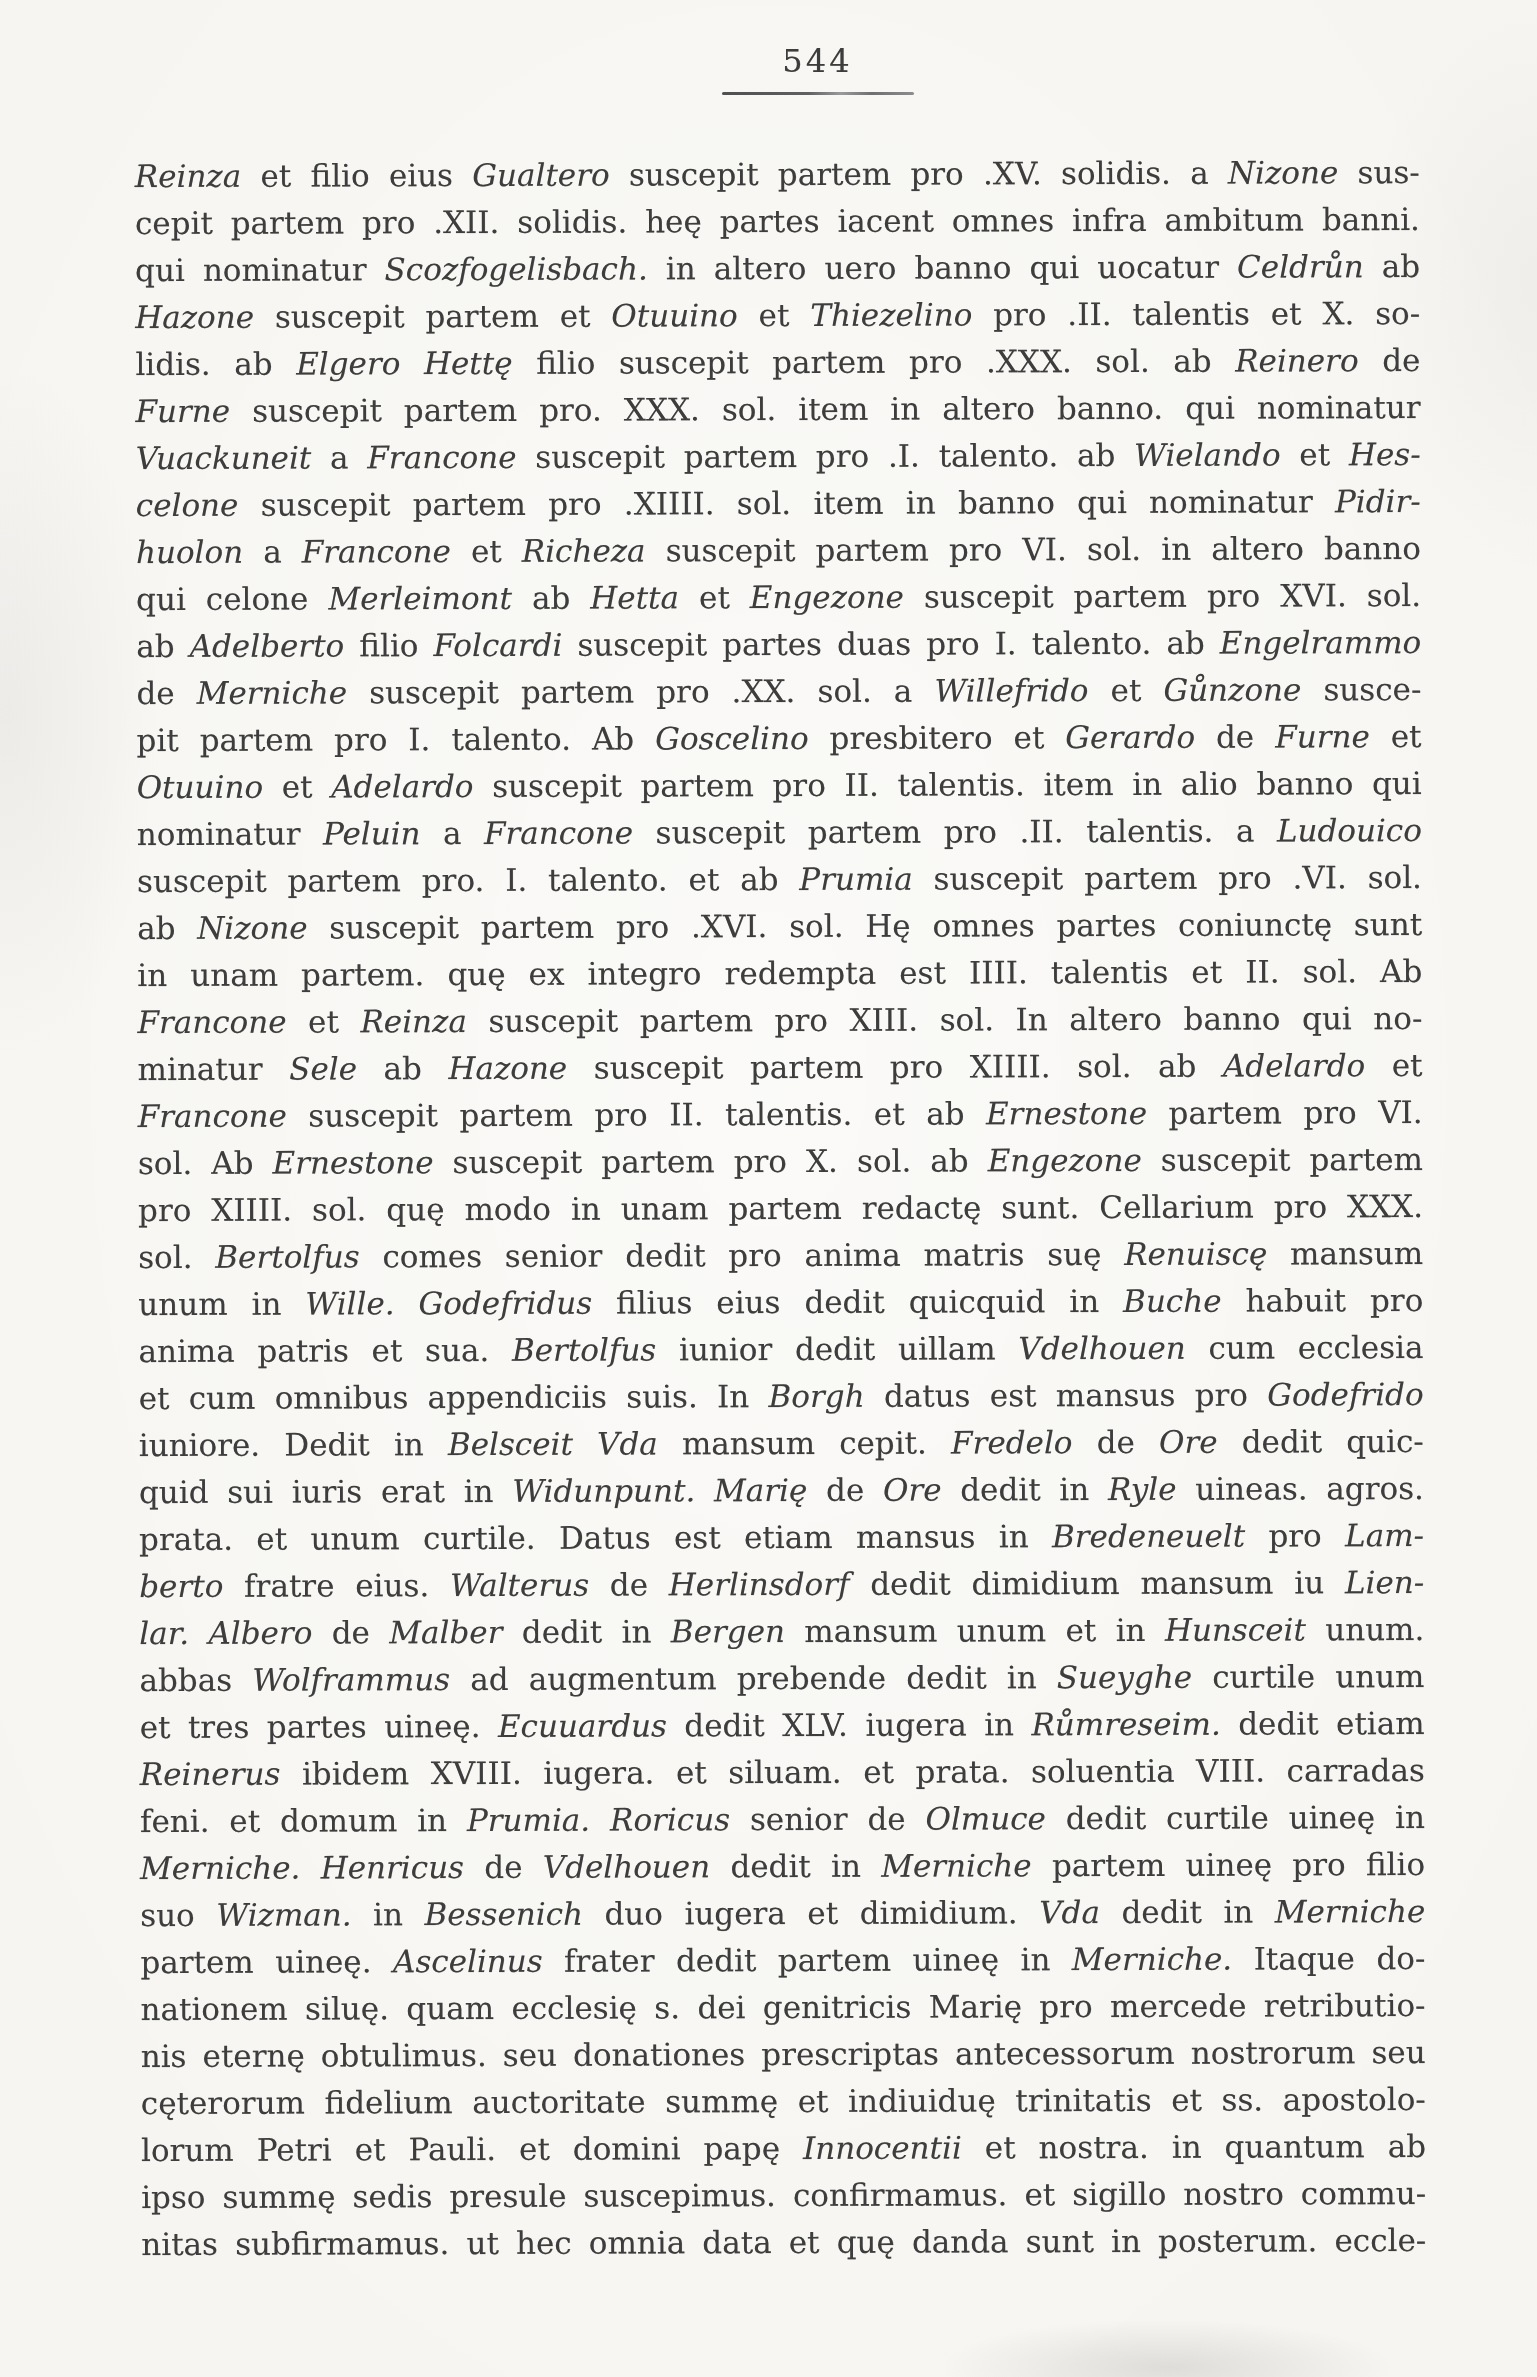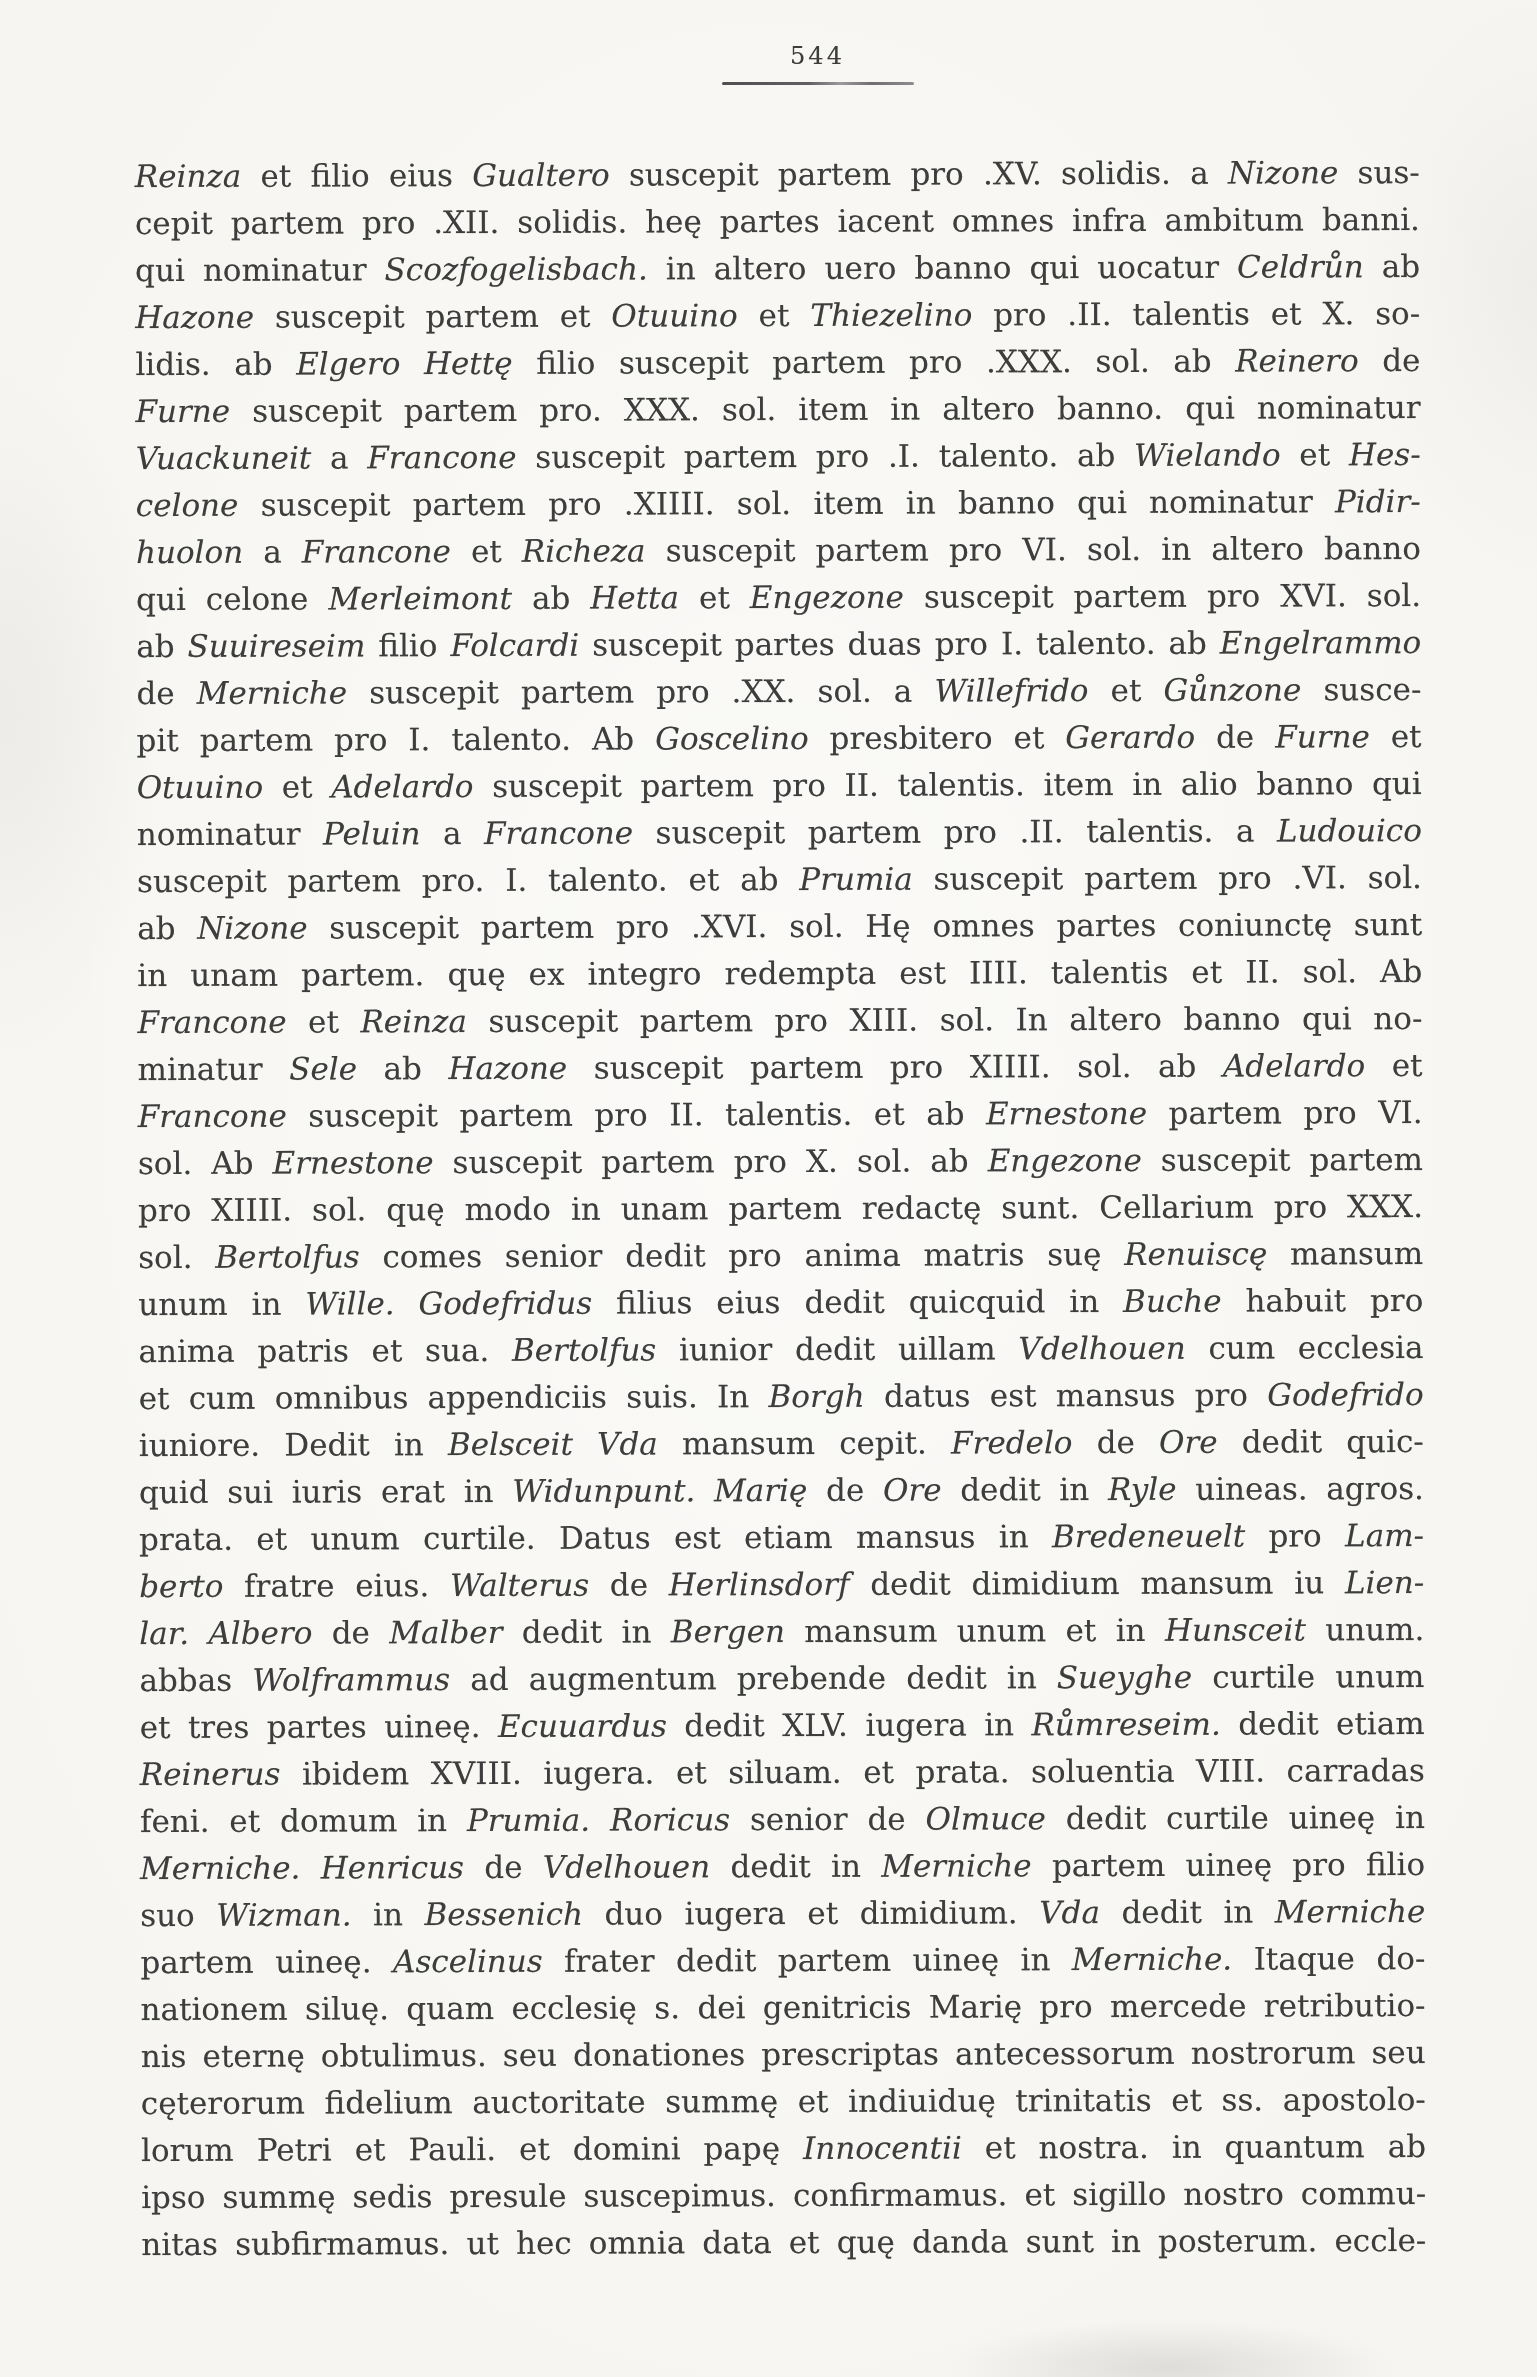--- a/index.html
+++ b/index.html
@@ -18,21 +18,21 @@
     font-family:"DejaVu Serif","Liberation Serif",serif;
     color:var(--ink,#3d3d3d);
   }
   .page-header{
     position:absolute;
     left:138px;top:42px;width:1285px;
     text-align:center;
     transform:translateX(37px);
   }
   .page-number{
-    font-size:24px;
+    font-size:32px;
     letter-spacing:3.1px;
     color:var(--ink,#3d3d3d);
     text-shadow:0.3px 0.3px 0.6px rgba(50,50,50,.35);
   }
   .header-rule{
     margin:12.3px auto 0 auto;
     width:192px;height:2.3px;
     background:linear-gradient(90deg,#4f4f4f 0%,#606060 45%,#9a9a9a 62%,#6f6f6f 78%,#8d8d8d 100%);
     border-radius:1.5px;
   }
@@ -66,21 +66,21 @@
       <div class="line"><i>Reinza</i><span> et filio eius </span><i>Gualtero</i><span> suscepit partem pro .XV. solidis. a </span><i>Nizone</i><span> sus-</span></div>
       <div class="line"><span>cepit partem pro .XII. solidis. heę partes iacent omnes infra ambitum banni.</span></div>
       <div class="line"><span>qui nominatur </span><i>Scozfogelisbach.</i><span> in altero uero banno qui uocatur </span><i>Celdrůn</i><span> ab</span></div>
       <div class="line"><i>Hazone</i><span> suscepit partem et </span><i>Otuuino</i><span> et </span><i>Thiezelino</i><span> pro .II. talentis et X. so-</span></div>
       <div class="line"><span>lidis. ab </span><i>Elgero Hettę</i><span> filio suscepit partem pro .XXX. sol. ab </span><i>Reinero</i><span> de</span></div>
       <div class="line"><i>Furne</i><span> suscepit partem pro. XXX. sol. item in altero banno. qui nominatur</span></div>
       <div class="line"><i>Vuackuneit</i><span> a </span><i>Francone</i><span> suscepit partem pro .I. talento. ab </span><i>Wielando</i><span> et </span><i>Hes-</i></div>
       <div class="line"><i>celone</i><span> suscepit partem pro .XIIII. sol. item in banno qui nominatur </span><i>Pidir-</i></div>
       <div class="line"><i>huolon</i><span> a </span><i>Francone</i><span> et </span><i>Richeza</i><span> suscepit partem pro VI. sol. in altero banno</span></div>
       <div class="line"><span>qui celone </span><i>Merleimont</i><span> ab </span><i>Hetta</i><span> et </span><i>Engezone</i><span> suscepit partem pro XVI. sol.</span></div>
-      <div class="line"><span>ab </span><i>Suuireseim</i><span> filio </span><i>Folcardi</i><span> suscepit partes duas pro I. talento. ab </span><i>Engelrammo</i></div>
+      <div class="line"><span>ab </span><i>Adelberto</i><span> filio </span><i>Folcardi</i><span> suscepit partes duas pro I. talento. ab </span><i>Engelrammo</i></div>
       <div class="line"><span>de </span><i>Merniche</i><span> suscepit partem pro .XX. sol. a </span><i>Willefrido</i><span> et </span><i>Gůnzone</i><span> susce-</span></div>
       <div class="line"><span>pit partem pro I. talento.  Ab </span><i>Goscelino</i><span> presbitero et </span><i>Gerardo</i><span> de </span><i>Furne</i><span> et</span></div>
       <div class="line"><i>Otuuino</i><span> et </span><i>Adelardo</i><span> suscepit partem pro II. talentis. item in alio banno qui</span></div>
       <div class="line"><span>nominatur </span><i>Peluin</i><span> a </span><i>Francone</i><span> suscepit partem pro .II. talentis. a </span><i>Ludouico</i></div>
       <div class="line"><span>suscepit partem pro. I. talento. et ab </span><i>Prumia</i><span> suscepit partem pro .VI. sol.</span></div>
       <div class="line"><span>ab </span><i>Nizone</i><span> suscepit partem pro .XVI. sol. Hę omnes partes coniunctę sunt</span></div>
       <div class="line"><span>in unam partem. quę ex integro redempta est IIII. talentis et II. sol.  Ab</span></div>
       <div class="line"><i>Francone</i><span> et </span><i>Reinza</i><span> suscepit partem pro XIII. sol. In altero banno qui no-</span></div>
       <div class="line"><span>minatur </span><i>Sele</i><span> ab </span><i>Hazone</i><span> suscepit partem pro XIIII. sol. ab </span><i>Adelardo</i><span> et</span></div>
       <div class="line"><i>Francone</i><span> suscepit partem pro II. talentis. et ab </span><i>Ernestone</i><span> partem pro VI.</span></div>

